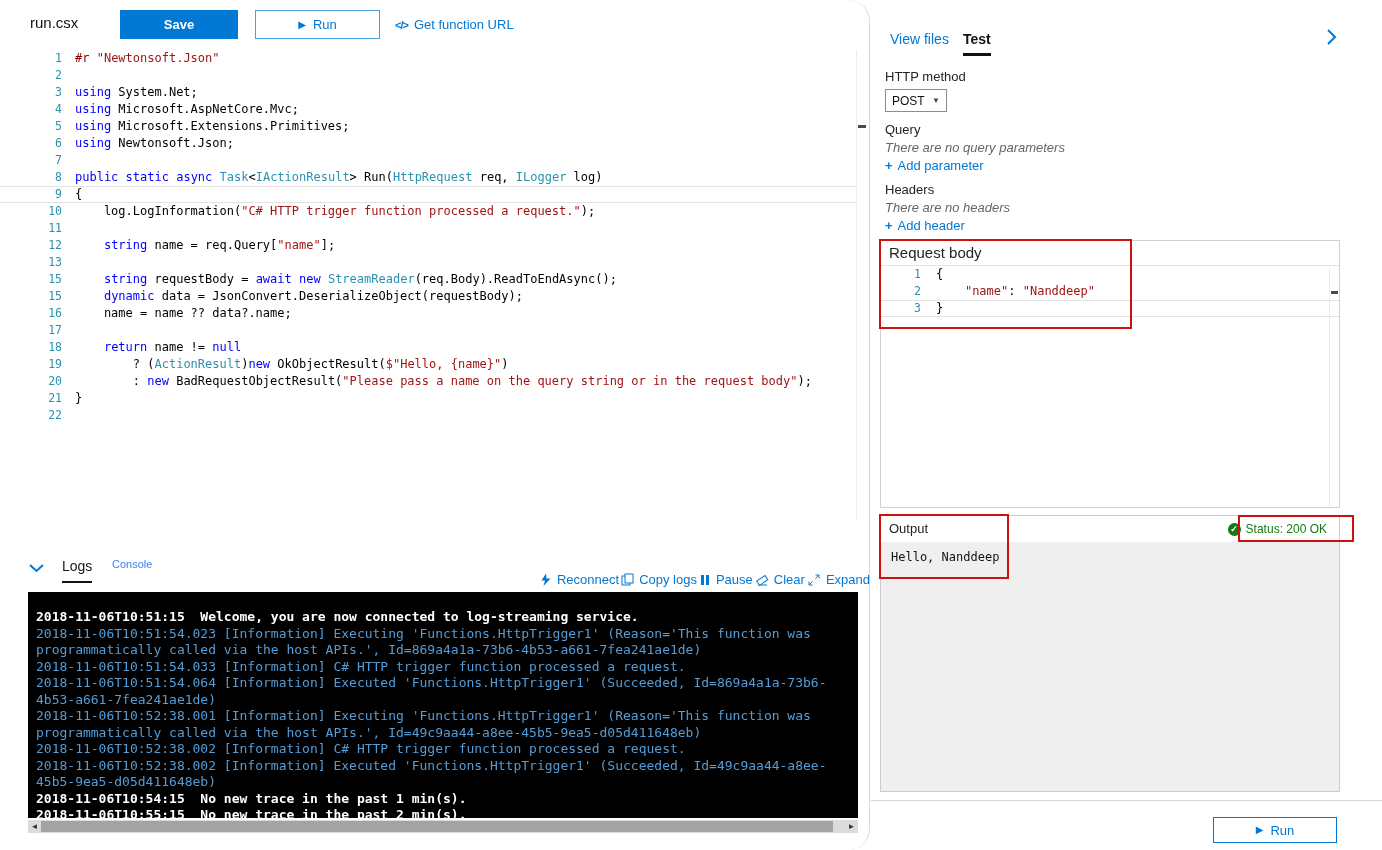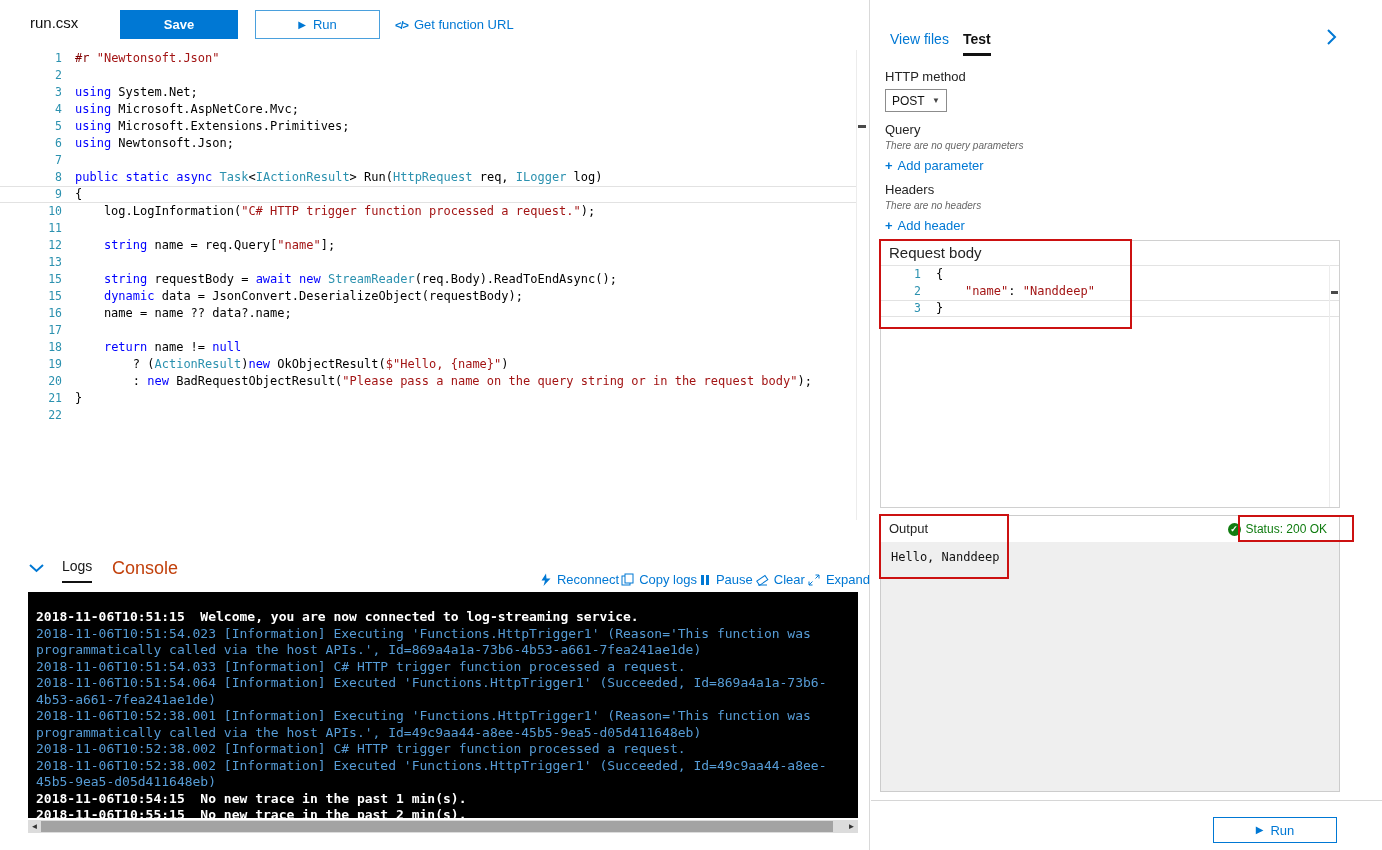--- a/index.html
+++ b/index.html
@@ -1,40 +1,40 @@
 <!DOCTYPE html>
 <html><head>
 <meta charset="utf-8">
 <style>
   html,body{margin:0;padding:0;}
   body{width:1382px;height:850px;position:relative;background:#fff;font-family:"Liberation Sans",sans-serif;overflow:hidden;}
   svg{display:block;}
 
   
-  .left{position:absolute;left:0;top:0;width:870px;height:850px;background:#fff;border-right:1px solid #d9d9d9;box-sizing:border-box;}
+  .left{position:absolute;left:0;top:0;width:870px;height:850px;background:#fff;border-right:1px solid #d9d9d9;box-sizing:border-box;border-radius:21px;}
   .filename{position:absolute;left:30px;top:14px;font-size:15px;color:#111;}
   .btn-save{position:absolute;left:120px;top:10px;width:118px;height:29px;background:#0078d4;color:#fff;border:1px solid #0078d4;font-size:13px;font-weight:bold;font-family:inherit;cursor:pointer;}
   .btn-run{position:absolute;left:255px;top:10px;width:125px;height:29px;background:#fff;border:1px solid #4aa0dd;color:#0078d4;font-size:13px;font-family:inherit;display:flex;align-items:center;justify-content:center;gap:7px;cursor:pointer;}
   .play{font-size:10px;line-height:1;}
   .geturl{position:absolute;left:395px;top:17px;color:#0078d4;font-size:13px;text-decoration:none;display:flex;align-items:center;gap:6px;cursor:pointer;}
   .code-glyph{font-size:11px;font-weight:bold;letter-spacing:-1px;}
 
   .code-editor{position:absolute;top:50px;left:0;width:856px;}
   .cl{display:flex;height:17px;line-height:17px;font-family:"DejaVu Sans Mono",monospace;font-size:12px;white-space:pre;}
   .cl .ln{flex:0 0 75px;box-sizing:border-box;text-align:right;padding-right:13px;color:#2b91af;font-size:11.5px;}
   .cur{box-shadow:inset 0 1px 0 #e2e2e2, inset 0 -1px 0 #e2e2e2;}
   .tk-kw{color:#0000ff;} .tk-ty{color:#2b91af;} .tk-str{color:#a31515;} .tk-pp{color:#800000;} .tk-pl{color:#000;}
   .editor-scrollbar{position:absolute;top:50px;right:2px;width:10px;height:470px;border-left:1px solid #ececec;}
   .scroll-mark{position:absolute;top:75px;left:1px;width:8px;height:3px;background:#4a4a4a;}
 
   
   .logs-bar{position:absolute;top:552px;left:0;width:870px;height:36px;}
   .logs-expander{position:absolute;left:28px;top:8px;cursor:pointer;}
   .tab-logs{position:absolute;left:62px;top:6px;font-size:14px;color:#161616;padding-bottom:7px;border-bottom:2px solid #111;cursor:pointer;}
-  .tab-console{position:absolute;left:112px;top:6px;font-size:18px;color:#c2410c;cursor:pointer;}
+  .tab-console{position:absolute;left:112px;top:6px;font-size:11px;color:#3b82f6;cursor:pointer;}
   .logs-actions{position:absolute;right:0;top:8px;display:flex;gap:2px;margin-top:12px;}
   .action{display:flex;align-items:center;gap:5px;color:#0078d4;font-size:13px;text-decoration:none;cursor:pointer;}
 
   .console{position:absolute;top:592px;left:28px;width:830px;height:226px;background:#000;padding:17px 8px;box-sizing:border-box;overflow:hidden;}
   .logline{font-family:"DejaVu Sans Mono",monospace;font-size:13px;line-height:16.5px;white-space:pre-wrap;word-wrap:break-word;}
   .log-white{color:#ffffff;font-weight:bold;}
   .log-blue{color:#569cd6;}
   .console-scroll{position:absolute;top:820px;left:28px;width:830px;height:13px;background:#dcdcdc;}
   .cs-arrow{position:absolute;top:0;width:13px;height:13px;color:#333;font-size:8px;line-height:13px;text-align:center;cursor:pointer;}
   .cs-left{left:0;} .cs-right{right:0;}
@@ -42,21 +42,21 @@
 
   
   .right{position:absolute;left:871px;top:0;width:511px;height:850px;background:#fff;}
   .rtab-viewfiles{position:absolute;left:19px;top:31px;font-size:14px;color:#0078d4;cursor:pointer;}
   .rtab-test{position:absolute;left:92px;top:31px;font-size:14px;color:#111;font-weight:bold;padding-bottom:6px;border-bottom:3px solid #111;cursor:pointer;}
   .r-chevron{position:absolute;left:452px;top:28px;cursor:pointer;}
   .lbl{position:absolute;left:14px;font-size:13px;color:#242424;}
   .lbl-method{top:69px;} .lbl-query{top:122px;} .lbl-headers{top:182px;}
   .method-select{position:absolute;left:14px;top:89px;width:62px;height:23px;border:1px solid #8c8c8c;box-sizing:border-box;display:flex;align-items:center;justify-content:space-between;padding:0 6px;font-size:12px;color:#111;background:#fff;cursor:pointer;}
   .caret{font-size:8px;color:#444;}
-  .empty-italic{position:absolute;left:14px;font-size:10px;font-style:italic;color:#666;}
+  .empty-italic{position:absolute;left:14px;font-size:13px;font-style:italic;color:#666;}
   .ei-query{top:140px;} .ei-headers{top:200px;}
   .add-link{position:absolute;left:14px;font-size:13px;color:#0078d4;display:flex;gap:5px;text-decoration:none;cursor:pointer;}
   .al-param{top:158px;} .al-header{top:218px;}
   .plus{font-weight:bold;}
 
   .rb-box{position:absolute;left:9px;top:240px;width:460px;height:268px;border:1px solid #d0d0d0;box-sizing:border-box;background:#fff;}
   .rb-header{height:24px;line-height:24px;padding-left:8px;font-size:15px;color:#242424;border-bottom:1px solid #e3e3e3;}
   .rb-box .cl .ln{flex:0 0 55px;padding-right:15px;}
   .rb-scrollbar{position:absolute;top:24px;right:0;bottom:0;width:9px;border-left:1px solid #ececec;}
   .rb-mark{position:absolute;top:26px;left:1px;width:7px;height:3px;background:#4a4a4a;}

